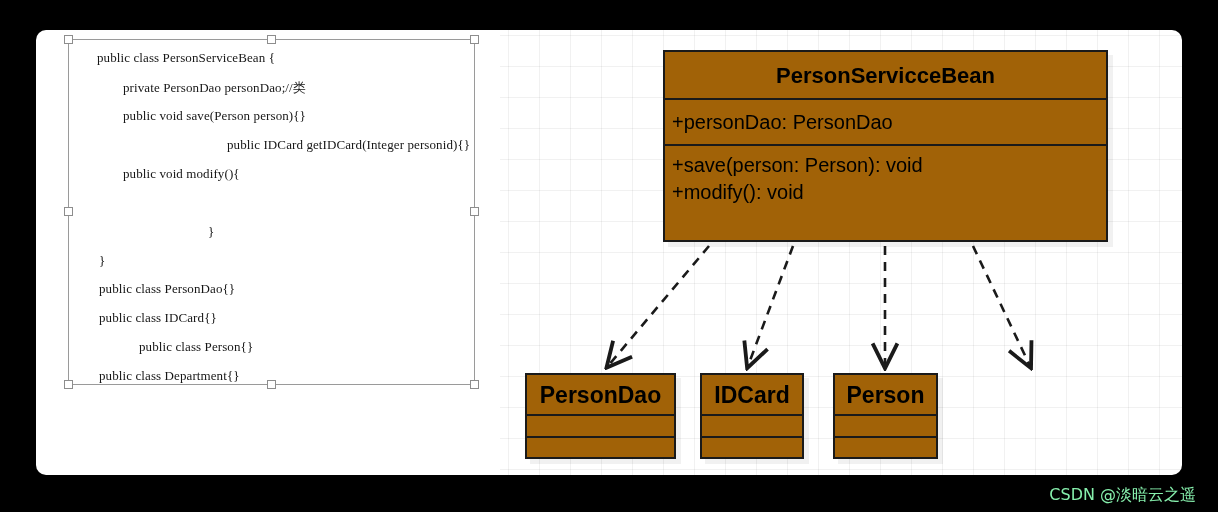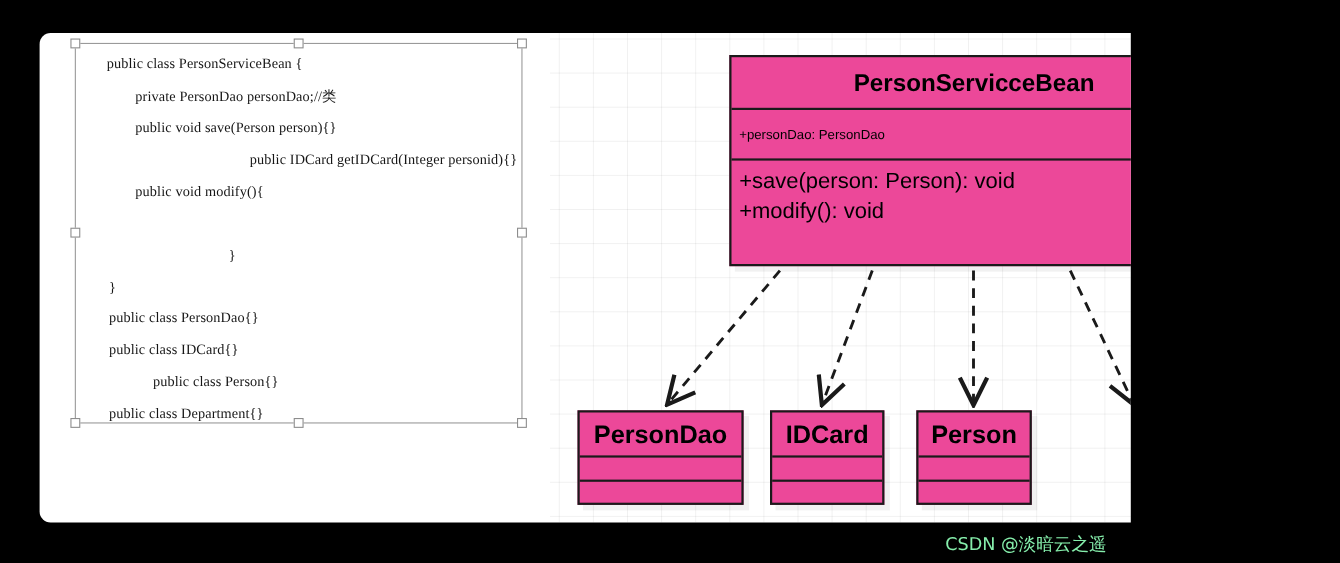--- a/index.html
+++ b/index.html
@@ -2,21 +2,21 @@
 <html><head>
 <meta charset="utf-8">
 <style>
   html, body {
     margin: 0;
     padding: 0;
     background: #000000;
   }
   #screenshot {
     position: relative;
-    width: 1028px;
+    width: 1218px;
     height: 512px;
     background: #000000;
     overflow: hidden;
     font-family: "Liberation Sans", sans-serif;
   }
 
   
   #canvas {
     position: absolute;
     left: 36px;
@@ -76,21 +76,21 @@
     font-size: 13px;
     color: #161616;
     white-space: nowrap;
     letter-spacing: 0.1px;
   }
 
   
   .uml {
     position: absolute;
     box-sizing: border-box;
-    background: #ec4899;
+    background: #a16207;
     border: 2.5px solid #1a1a1a;
     box-shadow: 5px 5px 0 rgba(0,0,0,0.055);
   }
   .uml .sect {
     border-bottom: 2.5px solid #1a1a1a;
     box-sizing: border-box;
   }
   .uml .sect:last-child { border-bottom: none; }
 
   #main-class {
@@ -105,21 +105,21 @@
     text-align: center;
     font-size: 22px;
     font-weight: bold;
     color: #000;
   }
   #main-class .attrs {
     height: 46px;
     display: flex;
     align-items: center;
     padding-left: 7px;
-    font-size: 12px;
+    font-size: 20px;
     color: #000;
   }
   #main-class .ops {
     padding: 6px 0 6px 7px;
     font-size: 20px;
     color: #000;
     line-height: 27px;
   }
 
   .small-class { height: 86px; }

